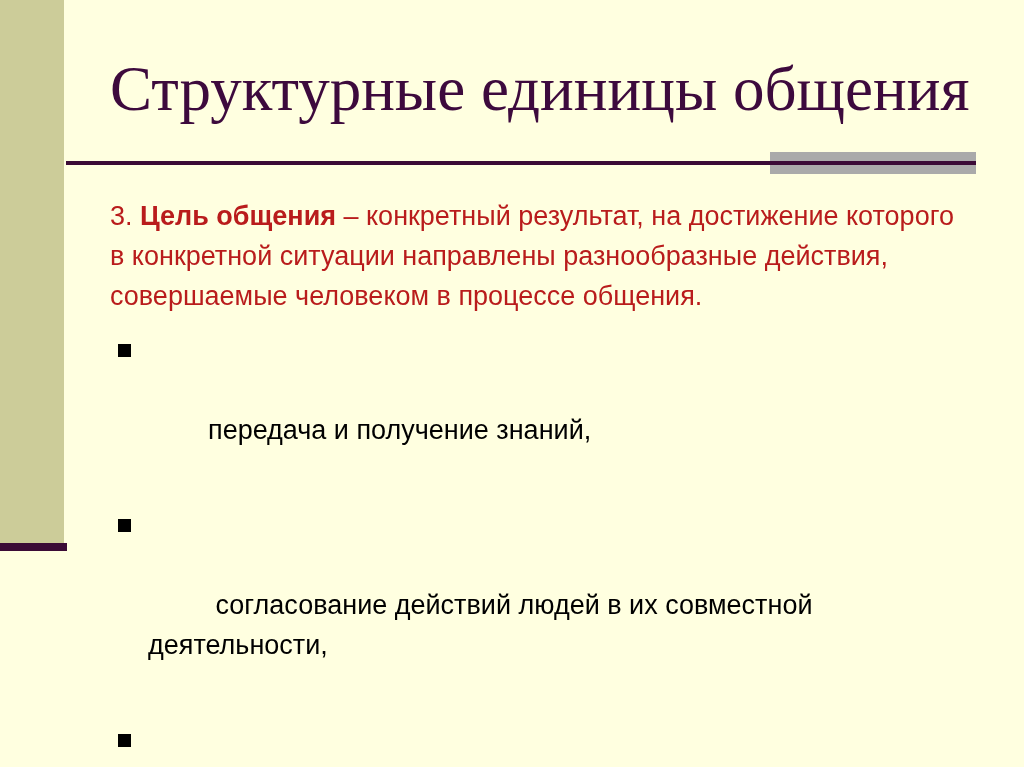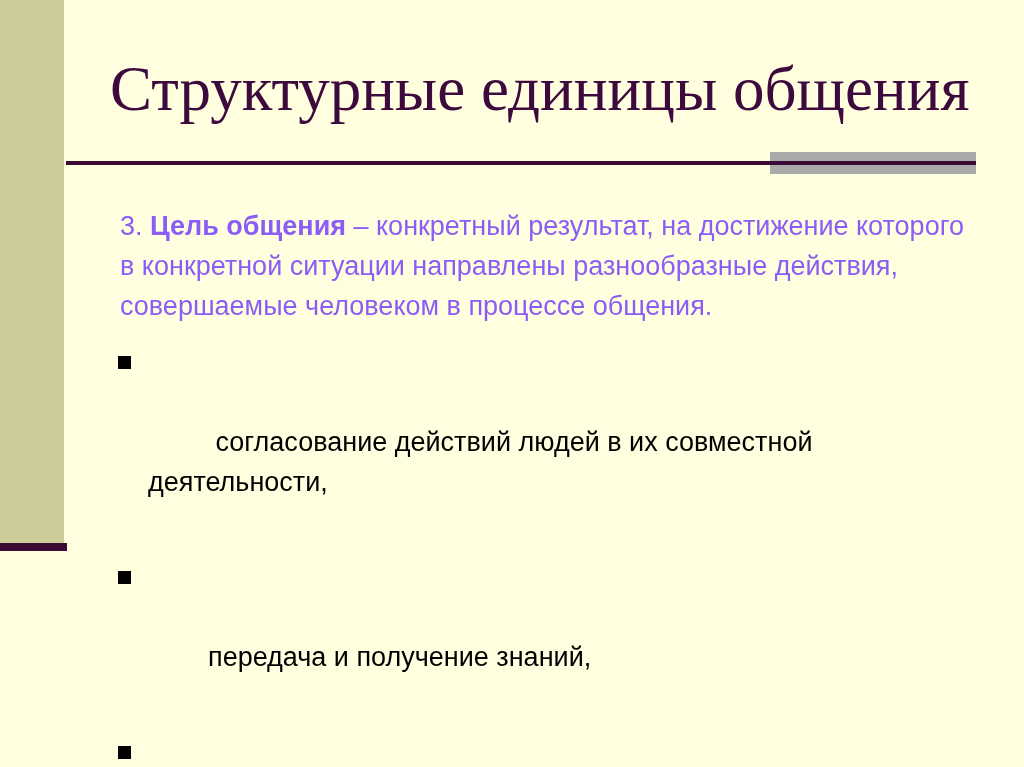--- a/index.html
+++ b/index.html
@@ -75,23 +75,23 @@
   .body-area {
     position: absolute;
     left: 104px;
     top: 190px;
     width: 890px;
   }
 
   .intro {
     font-size: 27px;
     line-height: 40px;
-    color: #8b5cf6;
+    color: #b91c1c;
     width: 860px;
-    margin: 16px;
+    margin: 6px;
   }
   .intro b {
     font-weight: bold;
   }
 
   .bullet-list {
     list-style: none;
     margin: 14px 0 0 0;
     padding: 0;
   }
@@ -127,25 +127,25 @@
   <div class="rule-gray"></div>
   <div class="rule-line"></div>
 
   <div class="body-area">
 
     <p class="intro"><span>3. </span><b>Цель общения</b><span> – конкретный результат, на достижение которого в конкретной ситуации направлены разнообразные действия, совершаемые человеком в процессе общения.</span></p>
 
     <ul class="bullet-list">
       <li class="bullet-item">
         <span class="bullet-marker"></span>
-        <span> согласование действий людей в их совместной деятельности,</span>
+        <span>передача и получение знаний,</span>
       </li>
       <li class="bullet-item">
         <span class="bullet-marker"></span>
-        <span>передача и получение знаний,</span>
+        <span> согласование действий людей в их совместной деятельности,</span>
       </li>
       <li class="bullet-item">
         <span class="bullet-marker"></span>
         
       </li>
 
     </ul>
 
   </div>
 </div>

